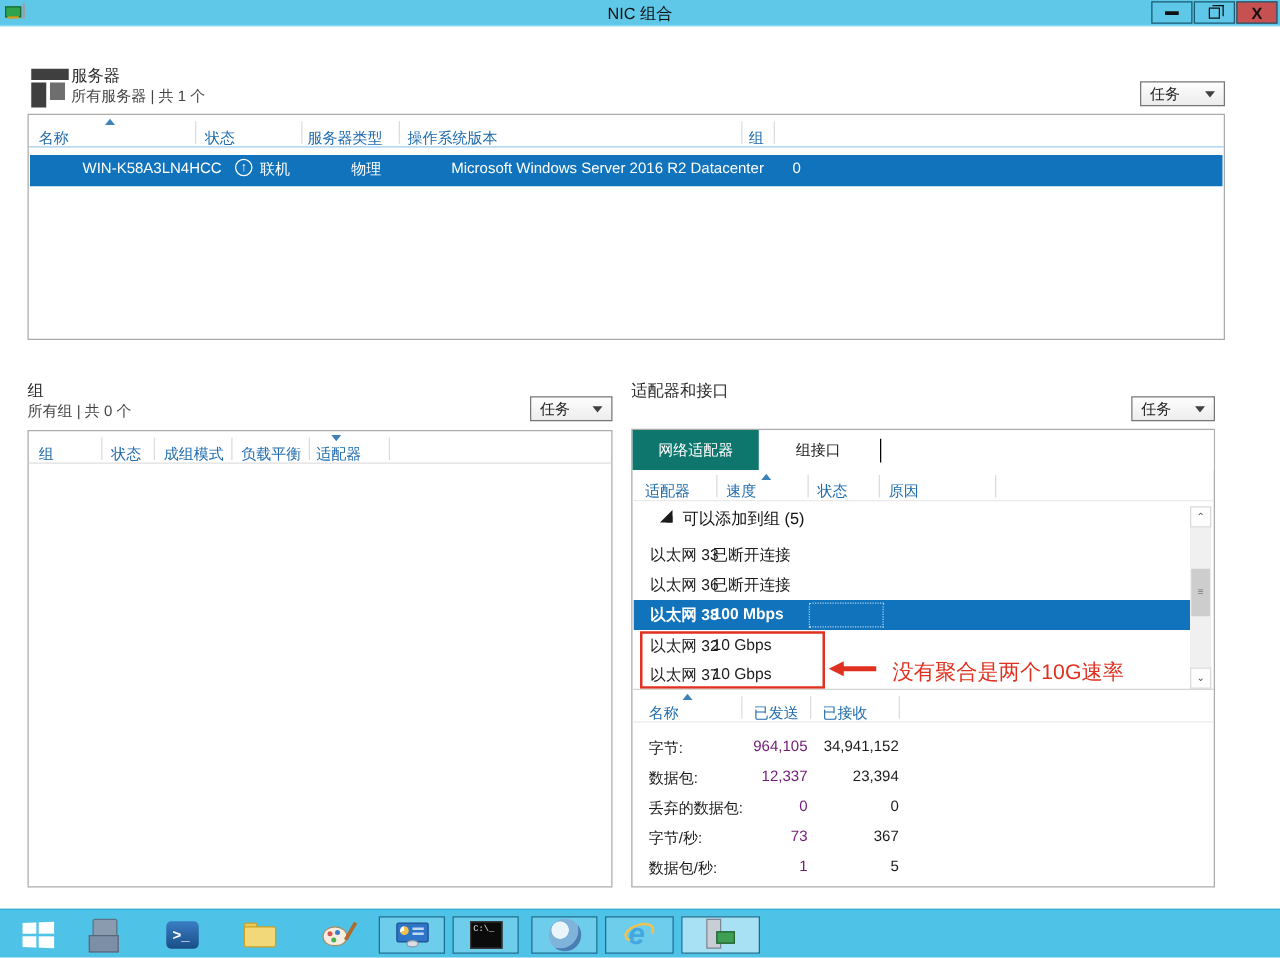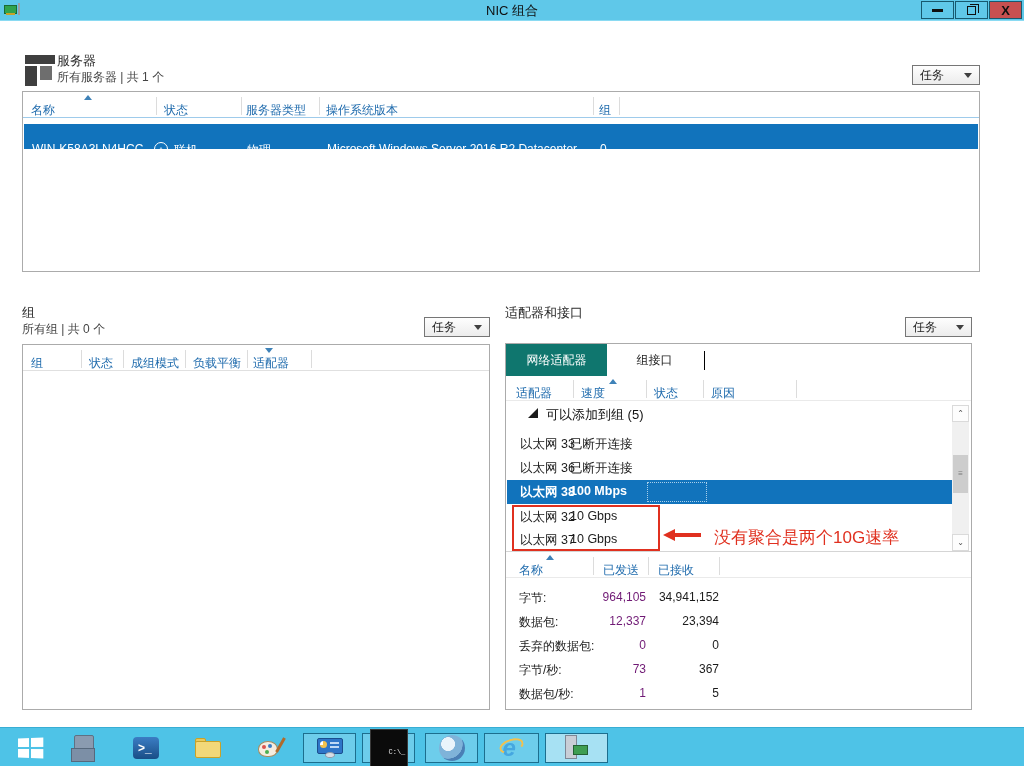--- a/index.html
+++ b/index.html
@@ -40,21 +40,21 @@
   .panel { position:absolute; background:#fff; border:1px solid #ABABAB; }
 
   
   .srv-icon { position:absolute; left:25px; top:53px; width:32px; height:33px; }
   .srv-icon .bar-top { position:absolute; left:0; top:2px; width:30px; height:9px; background:#3F3F3F; }
   .srv-icon .bar-l { position:absolute; left:0; top:13px; width:12px; height:20px; background:#3F3F3F; }
   .srv-icon .bar-r { position:absolute; left:15px; top:13px; width:12px; height:14px; background:#6E6E6E; }
   .servers-table { left:22px; top:91px; width:958px; height:181px; }
   .servers-header { position:absolute; left:0; top:0; right:0; height:26px; border-bottom:1px solid #9ECBEB; }
   .server-row { position:absolute; left:1px; right:1px; top:32px; height:25px; background:#1173BC; color:#fff; }
-  .server-row span { position:absolute; top:18px; white-space:nowrap; }
+  .server-row span { position:absolute; top:3px; white-space:nowrap;margin-left:34px; }
   .up-circle { position:absolute; left:130px; top:5px; width:14px; height:14px; border:1px solid #fff; border-radius:50%;
                color:#fff; font-size:10px; line-height:13px; text-align:center; }
 
   
   .teams-table { left:22px; top:344px; width:468px; height:366px; }
   .teams-header { position:absolute; left:0; top:0; right:0; height:26px; border-bottom:1px solid #E0E0E0; }
 
   
   .adp-panel { left:505px; top:343px; width:467px; height:367px; }
   .tabstrip { position:absolute; left:0; top:0; right:0; height:32px; background:#fff; }
@@ -117,21 +117,21 @@
   .ic-paint .d2 { left:10px; top:7px; background:#3B7DC4; }
   .ic-paint .d3 { left:7px; top:13px; background:#4CAF50; }
   .ic-paint .brush { position:absolute; right:0; top:0; width:3px; height:16px; background:#B06A2C; transform:rotate(30deg); }
   .ic-mgmt { width:26px; height:20px; position:relative; }
   .ic-mgmt .scr { position:absolute; left:0; top:0; width:26px; height:16px; background:#2E75C8; border:1px solid #1B4F8F; border-radius:2px; }
   .ic-mgmt .pie { position:absolute; left:3px; top:3px; width:7px; height:7px; border-radius:50%; background:conic-gradient(#F2C14E 0 70%, #fff 70% 100%); }
   .ic-mgmt .b1 { position:absolute; left:13px; top:4px; width:9px; height:2px; background:#BFD9F5; }
   .ic-mgmt .b2 { position:absolute; left:13px; top:8px; width:9px; height:2px; background:#BFD9F5; }
   .ic-mgmt .mouse { position:absolute; left:8px; top:14px; width:10px; height:6px; background:#D8DEE6; border:1px solid #8E99A8; border-radius:50%; }
   .ic-cmd { width:26px; height:22px; background:#0B0B0B; border:1px solid #3a3a3a; color:#E8E8E8;
-            font-family:"Liberation Mono","DejaVu Sans Mono",monospace; font-size:7px; line-height:9px; padding:18px; }
+            font-family:"Liberation Mono","DejaVu Sans Mono",monospace; font-size:7px; line-height:9px; padding:2px; }
   .ic-qq { width:26px; height:26px; border-radius:50%; background:radial-gradient(circle at 35% 35%, #EAF4FB 0 28%, #7FB3D9 30% 60%, #4A7FB5 62% 100%); }
   .ic-ie { width:26px; height:26px; position:relative; }
   .ic-ie .e { position:absolute; left:4px; top:0; color:#45A7E0; font-size:24px; font-weight:bold; font-style:italic; line-height:26px; }
   .ic-ie .ring { position:absolute; left:0; top:4px; width:25px; height:14px; border:2px solid #F2C14E; border-bottom-color:transparent; border-radius:50%; transform:rotate(-18deg); }
   .ic-nic { width:28px; height:26px; position:relative; }
   .ic-nic .tower { position:absolute; left:2px; top:0; width:12px; height:24px; background:#C9CED6; border:1px solid #7E8795; }
   .ic-nic .card { position:absolute; left:10px; top:10px; width:15px; height:10px; background:#3E9E52; border:1px solid #246235; }
 </style>
 </head>
 <body>

